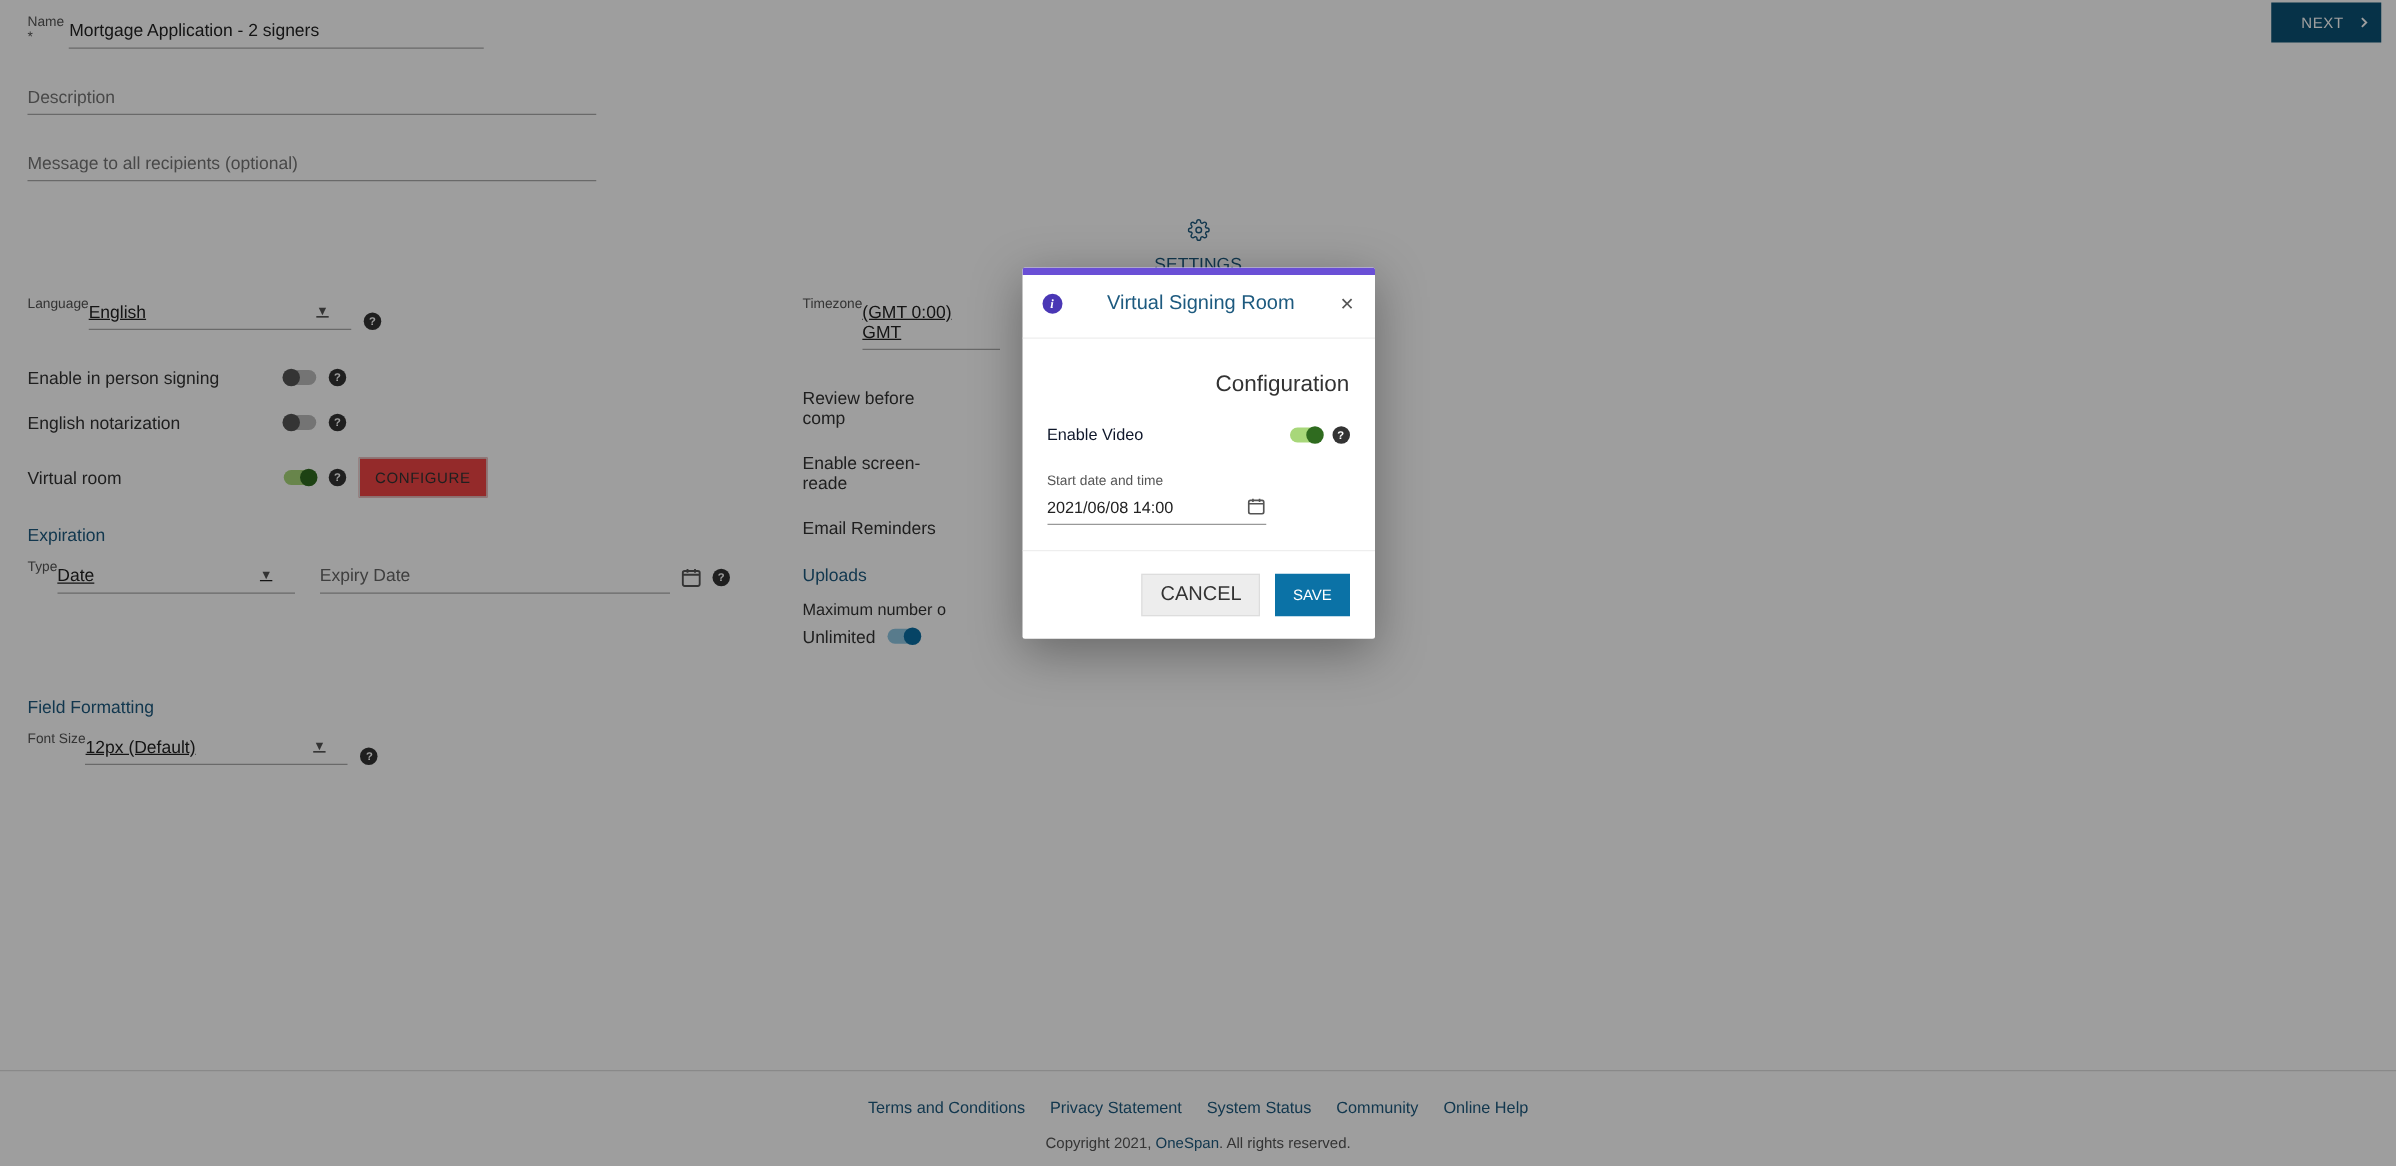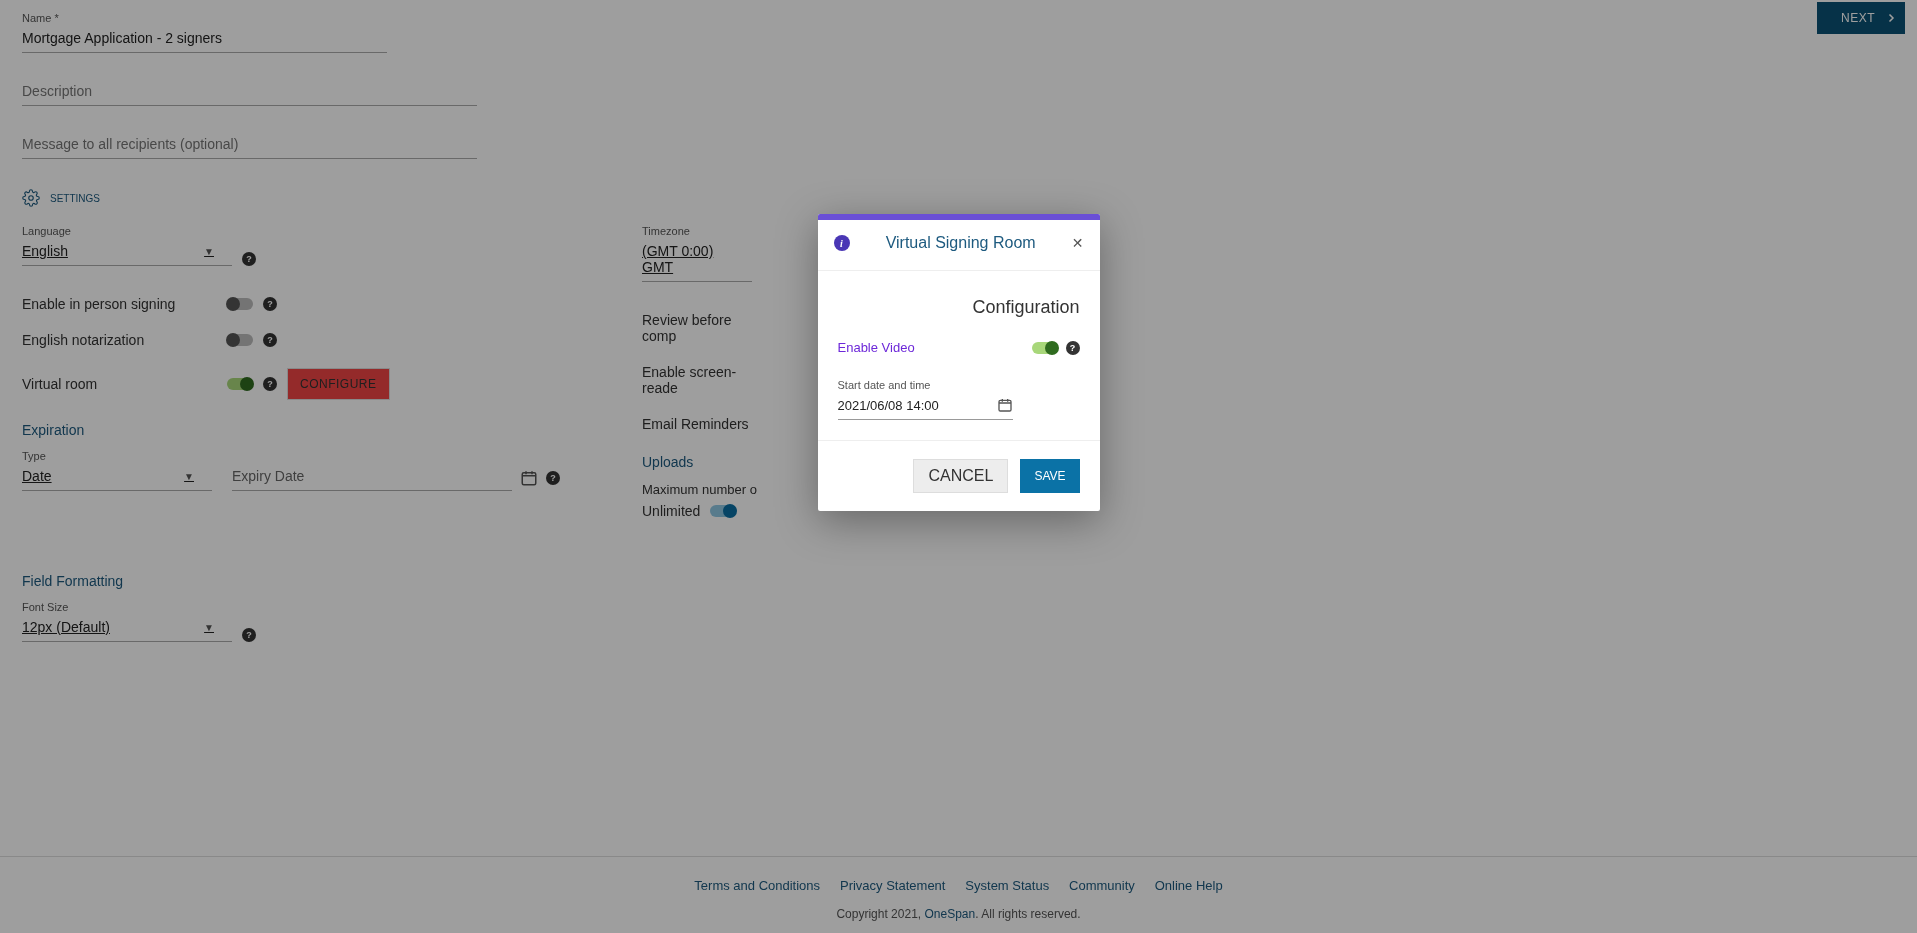--- a/index.html
+++ b/index.html
@@ -37,21 +37,21 @@
   gap: 10px;
   font-size: 12px;
   letter-spacing: 0.5px;
   cursor: pointer;
   padding-left: 16px;
 }
 .next-btn svg { width: 12px; height: 12px; }
 
 .field {
   display: flex;
-  flex-direction: column;
+  flex-direction: row;
   margin-bottom: 18px;
 }
 .field-label {
   font-size: 11px;
   color: #555;
   margin-bottom: 2px;
 }
 .field-input {
   border: none;
   border-bottom: 1px solid #aaa;
@@ -64,23 +64,24 @@
 .field-input.placeholder { color: #666; }
 .field-name { width: 365px; }
 .field-desc { width: 455px; margin-top: 26px; }
 .field-msg  { width: 455px; margin-top: 26px; }
 
 .settings-header {
   display: flex;
   align-items: center;
   gap: 10px;
   color: #1d5a7f;
-  font-size: 10px;
+  font-size: 14px;
   margin-top: 30px;
   margin-bottom: 18px;
+  flex-direction: column;
 }
 .settings-header svg { width: 18px; height: 18px; }
 
 .settings-cols {
   display: flex;
   gap: 100px;
 }
 .settings-col { width: 520px; }
 
 .select-wrap {
@@ -272,21 +273,21 @@
   color: #333;
   margin-bottom: 22px;
   text-align: right;
 }
 .enable-video-row {
   display: flex;
   align-items: center;
   justify-content: space-between;
   margin-bottom: 24px;
 }
-.enable-video-row .left { font-size: 13px; color: #6d28d9; }
+.enable-video-row .left { font-size: 13px; color: #0f172a; }
 .enable-video-row .right { display: flex; align-items: center; gap: 8px; }
 
 .modal-field-label {
   font-size: 11px;
   color: #555;
   margin-bottom: 2px;
 }
 .modal-date-row {
   display: flex;
   align-items: center;

